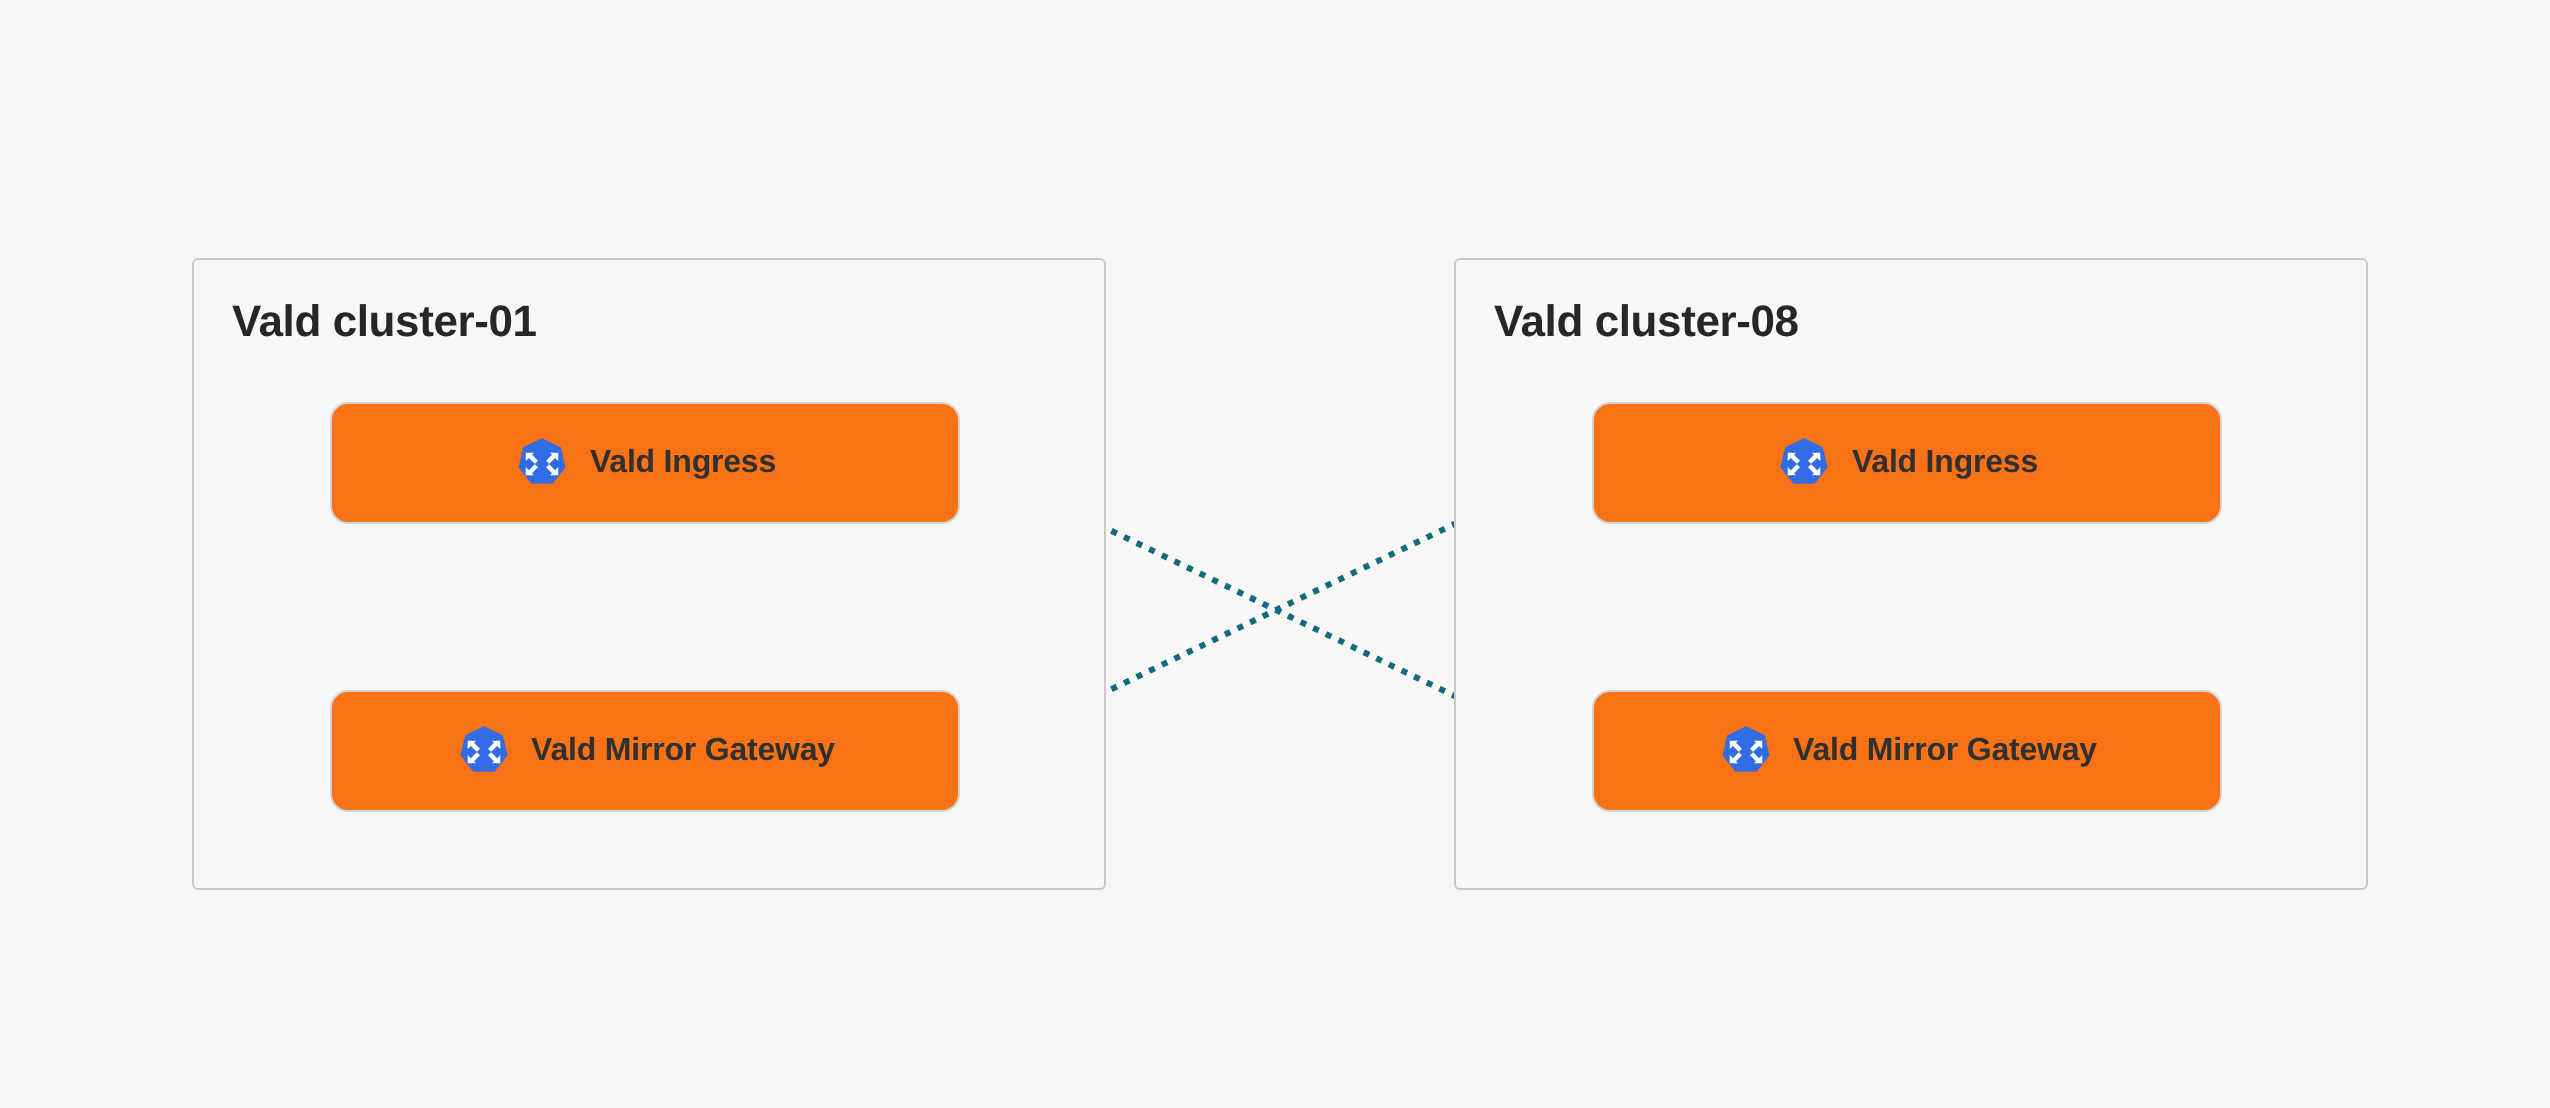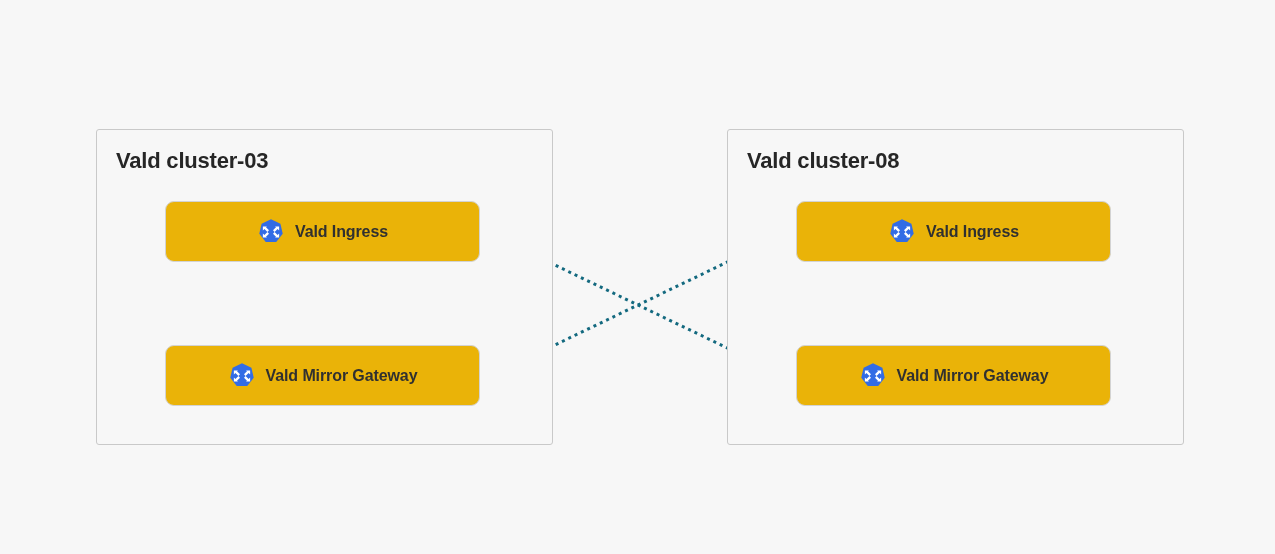--- a/index.html
+++ b/index.html
@@ -52,21 +52,21 @@
     font-weight: bold;
     color: #262626;
     letter-spacing: -0.2px;
     white-space: nowrap;
   }
 
   
   .node {
     position: absolute;
     box-sizing: border-box;
-    background: #eab308;
+    background: #f97316;
     border: 1px solid #d3d3d3;
     border-radius: 9px;
     display: flex;
     justify-content: center;
     z-index: 3;
   }
 
   .node-inner {
     display: flex;
     align-items: center;
@@ -98,21 +98,21 @@
     <line x1="322" y1="262" x2="322" y2="345" stroke="#13697f" stroke-width="3" stroke-linecap="butt" stroke-dasharray="3 4"></line>
 
     <line x1="954" y1="262" x2="954" y2="345" stroke="#13697f" stroke-width="3" stroke-linecap="butt" stroke-dasharray="3 4"></line>
 
     <line x1="480" y1="229" x2="796" y2="381" stroke="#13697f" stroke-width="3" stroke-linecap="butt" stroke-dasharray="3 4"></line>
 
     <line x1="480" y1="381" x2="796" y2="229" stroke="#13697f" stroke-width="3" stroke-linecap="butt" stroke-dasharray="3 4"></line>
   </svg>
 
   <div class="cluster" style="left:96px; top:129px; width:457px; height:316px;">
-    <div class="cluster-title">Vald cluster-03</div>
+    <div class="cluster-title">Vald cluster-01</div>
   </div>
 
   <div class="node" style="left:165px; top:201px; width:315px; height:61px;">
     <div class="node-inner">
       <svg class="node-icon" viewBox="0 0 64 64" xmlns="http://www.w3.org/2000/svg">
         <path d="M32 2.6 L53.5 12.9 L58.8 36.1 L44 54.7 L20 54.7 L5.2 36.1 L10.5 12.9 Z" fill="#326ce5"></path>
         <g fill="#ffffff">
           <path d="M41.2 19.2 L50.6 19.2 L50.6 28.6 L47.0 25.0 L40.2 31.8 L36.6 28.2 L43.4 21.4 Z"></path>
           <path d="M22.8 19.2 L13.4 19.2 L13.4 28.6 L17.0 25.0 L23.8 31.8 L27.4 28.2 L20.6 21.4 Z"></path>
           <path d="M41.2 44.8 L50.6 44.8 L50.6 35.4 L47.0 39.0 L40.2 32.2 L36.6 35.8 L43.4 42.6 Z"></path>

